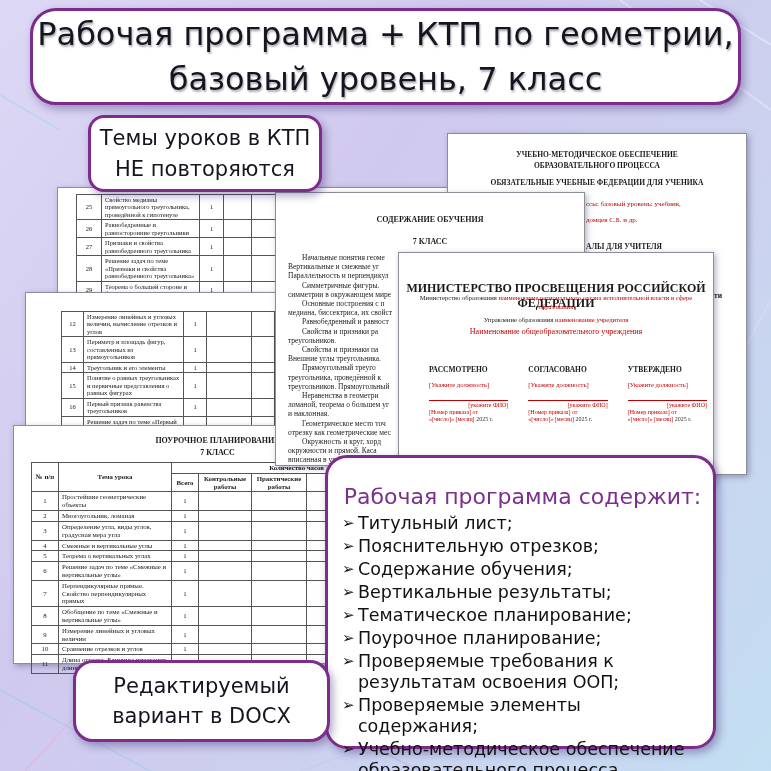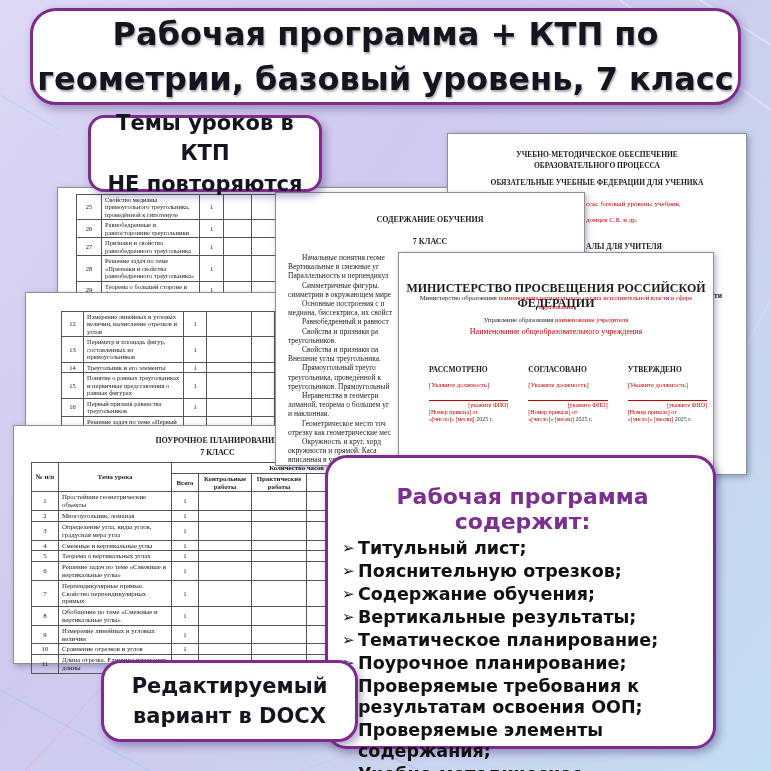--- a/index.html
+++ b/index.html
@@ -49,28 +49,28 @@
   .appr{width:90px;}
   .appr .ttl{font-weight:bold;font-size:7.5px;color:#1a1a1a;}
   .appr .pos{font-size:6.6px;color:#c00000;margin-top:7px;}
   .appr .ln{border-top:0.8px solid #c00000;margin-top:12px;}
   .appr .fio{font-size:6px;color:#c00000;text-align:right;margin-top:1px;}
   .appr .ord{font-size:6px;color:#c00000;margin-top:1px;}
 
   
   .bubble{position:absolute;background:#fff;border:3px solid #7d2c8c;
     box-shadow:3px 4px 8px rgba(60,40,110,.4);color:#15151f;
-    font-family:"DejaVu Sans",sans-serif;font-weight:bold;text-align:center;}
+    font-family:"DejaVu Sans",sans-serif;font-weight:normal;text-align:center;}
   #banner{left:30px;top:8px;width:705px;height:91px;border-radius:26px;
     font-size:32px;line-height:1.4;display:flex;align-items:center;justify-content:center;
     text-shadow:1px 2px 2px rgba(20,20,40,.35);z-index:9;}
   #noteTop{left:88px;top:115px;width:228px;height:71px;border-radius:16px;
     font-size:21px;line-height:1.45;display:flex;align-items:center;justify-content:center;z-index:9;}
   #noteBottom{left:73px;top:660px;width:251px;height:76px;border-radius:20px;
-    font-size:21px;line-height:1.45;display:flex;align-items:center;justify-content:center;z-index:9;margin-left:28px;}
+    font-size:21px;line-height:1.45;display:flex;align-items:center;justify-content:center;z-index:9;}
 
   
   #contentsBox{left:325px;top:455px;width:391px;height:294px;border-radius:22px;
     z-index:8;text-align:left;padding:24px 10px 0 14px;box-sizing:border-box;}
   #contentsBox .cb-title{color:#7b2f8e;font-size:22px;text-align:center;margin:2px 0 4px 0;}
   #contentsBox .item{display:flex;align-items:flex-start;font-size:17.5px;line-height:1.2;
     margin:2px 0;color:#111;}
   #contentsBox .item .bul{flex:0 0 16px;font-size:15px;padding-top:1px;}
 </style>
 </head>

